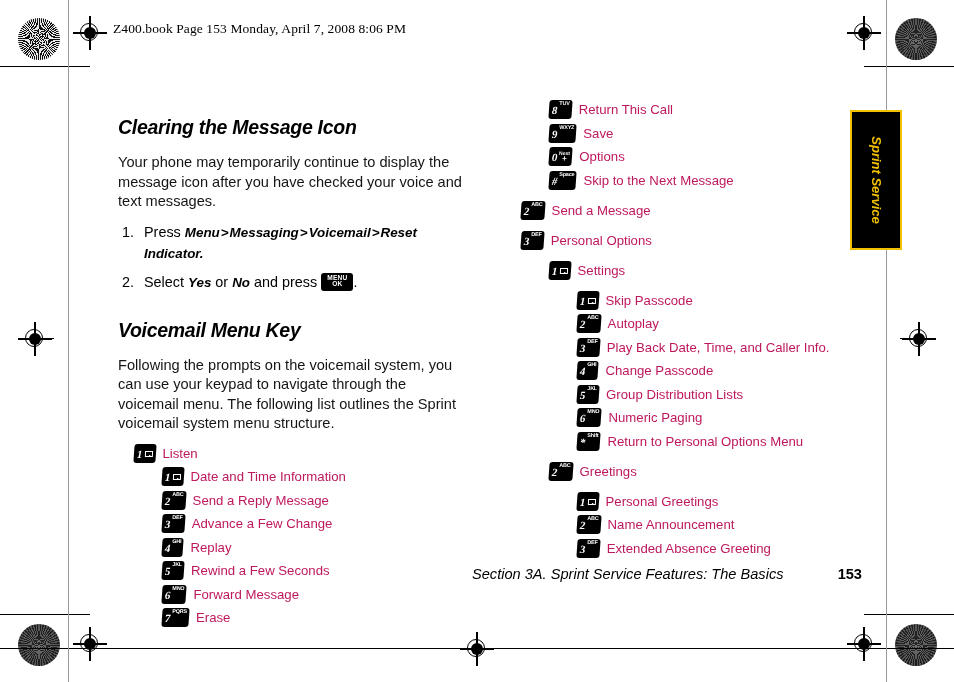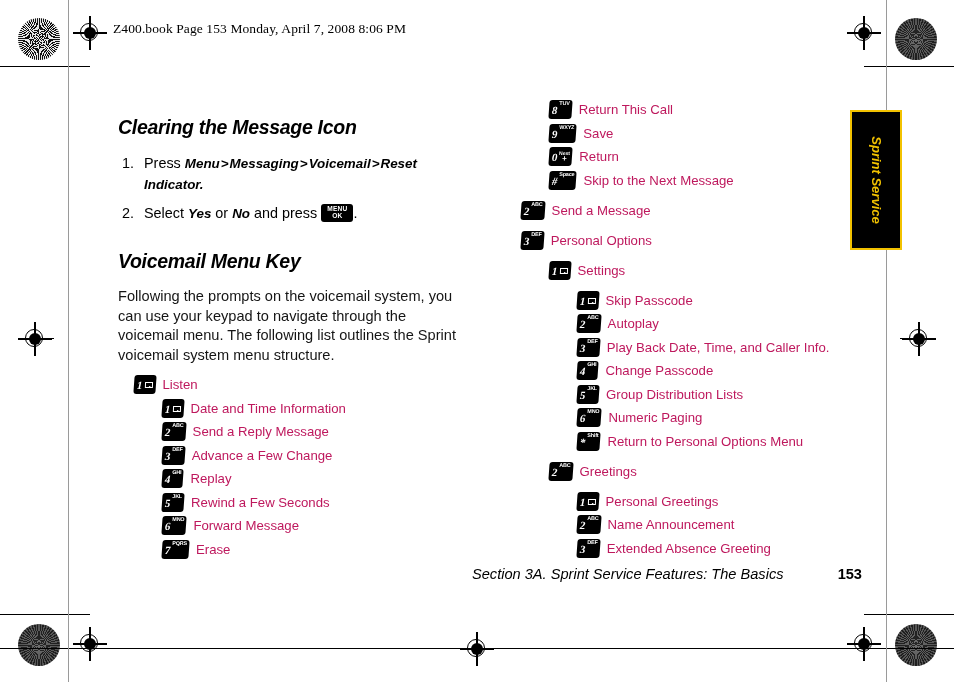--- a/index.html
+++ b/index.html
@@ -207,20 +207,21 @@
 <div class="rule-h" style="left:900px;top:338px;width:20px;"></div>
 <div class="rule-v" style="left:68px;top:0;height:682px;"></div>
 <div class="rule-v" style="left:886px;top:0;height:682px;"></div>
 
 <div class="page">
 
   <div class="doc-header">Z400.book  Page 153  Monday, April 7, 2008  8:06 PM</div>
 
   <div class="col-left">
     <h2 class="sec">Clearing the Message Icon</h2>
+    <p class="body">Your phone may temporarily continue to display the message icon after you have checked your voice and text messages.</p>
 
     <ol class="steps">
       <li>
         <span class="num">1.</span><span>Press </span><span class="it">Menu</span><span class="gt">&gt;</span><span class="it">Messaging</span><span class="gt">&gt;</span><span class="it">Voicemail</span><span class="gt">&gt;</span><span class="it">Reset Indicator.</span>
       </li>
       <li>
         <span class="num">2.</span><span>Select </span><span class="it">Yes</span><span> or </span><span class="it">No</span><span> and press </span><span class="menukey"><span>MENU</span><span>OK</span></span><span>.</span>
       </li>
     </ol>
 
@@ -268,21 +269,21 @@
         <div class="row lvl2">
           <span class="key"><span class="d">8</span><span class="s">TUV</span></span>
           <span class="lbl">Return This Call</span>
         </div>
         <div class="row lvl2">
           <span class="key"><span class="d">9</span><span class="s">WXYZ</span></span>
           <span class="lbl">Save</span>
         </div>
         <div class="row lvl2">
           <span class="key"><span class="d">0</span><span class="stack"><span>Next</span><span class="plus">+</span></span></span>
-          <span class="lbl">Return</span>
+          <span class="lbl">Options</span>
         </div>
         <div class="row lvl2">
           <span class="key"><span class="d">#</span><span class="s">Space</span></span>
           <span class="lbl">Skip to the Next Message</span>
         </div>
         <div class="row lvl1 gap">
           <span class="key"><span class="d">2</span><span class="s">ABC</span></span>
           <span class="lbl">Send a Message</span>
         </div>
         <div class="row lvl1 gap">

